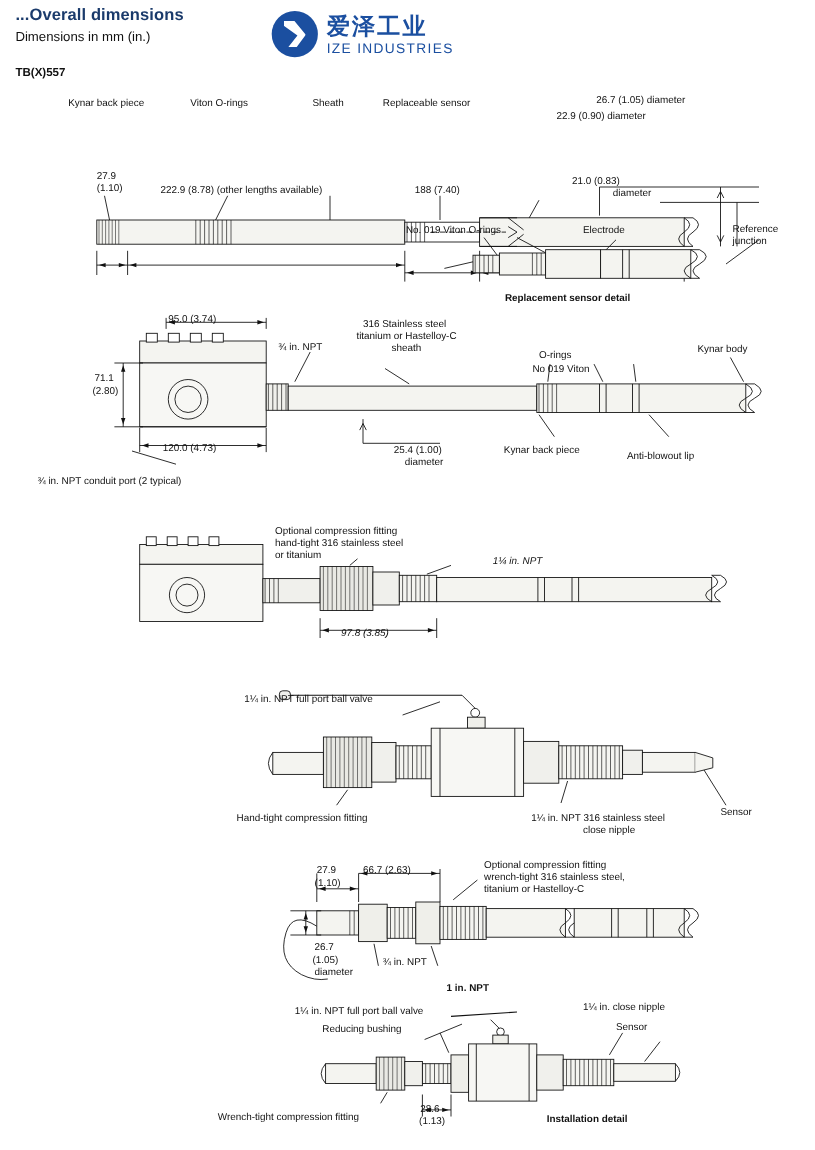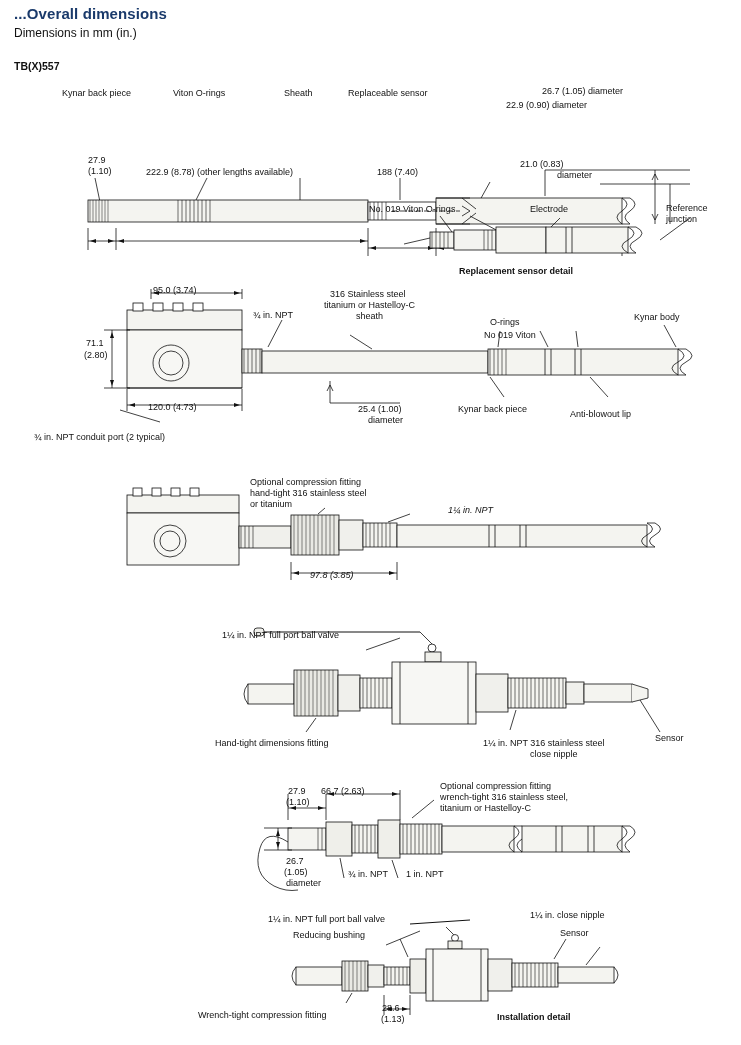--- a/index.html
+++ b/index.html
@@ -57,20 +57,25 @@
 </style>
 </head>
 <body>
 
 <div class="page">
 
   <div class="hdr-title">...Overall dimensions</div>
   <div class="hdr-sub">Dimensions in mm (in.)</div>
   <div class="model">TB(X)557</div>
 
+  <div class="logo">
+    <div class="logo-mark"></div>
+    <div class="logo-cn">爱泽工业</div>
+    <div class="logo-en">IZE INDUSTRIES</div>
+  </div>
 
   <svg width="741" height="200" viewBox="0 0 741 200" style="top:78px;">
     <g fill="none" stroke="#111" stroke-width="0.8">
 
       <path d="M95,100 L100,124"></path>
       <path d="M207,100 L196,122"></path>
       <path d="M300,100 L300,122"></path>
       <path d="M400,100 L400,122"></path>
       <path d="M545,92 L545,118"></path>
       <path d="M490,104 L480,122"></path>
@@ -334,21 +339,21 @@
       <path d="M632,72 L648,77 L648,86 L632,90" fill="#f4f4f0"></path>
 
       <path d="M306,120 L316,106"></path>
       <path d="M510,118 L516,98"></path>
       <path d="M660,120 L640,88"></path>
       <path d="M366,38 L400,26"></path>
     </g>
   </svg>
 
   <div class="lbl" style="left:222px;top:630px;">1¼ in. NPT full port ball valve</div>
-  <div class="lbl" style="left:215px;top:738px;">Hand-tight dimensions fitting</div>
+  <div class="lbl" style="left:215px;top:738px;">Hand-tight compression fitting</div>
   <div class="lbl" style="left:483px;top:738px;">1¼ in. NPT 316 stainless steel</div>
   <div class="lbl" style="left:530px;top:749px;">close nipple</div>
   <div class="lbl" style="left:655px;top:733px;">Sensor</div>
 
   <svg width="741" height="120" viewBox="0 0 741 120" style="top:780px;">
     <g fill="none" stroke="#111" stroke-width="0.8">
 
       <path d="M288,62 q-22,-14 -28,6 q-8,26 14,38 q12,6 24,4"></path>
 
       <rect x="288" y="48" width="38" height="22" fill="#f4f4f0"></rect>
@@ -392,29 +397,29 @@
       <polygon points="324,28 318,26 318,30"></polygon>
       <polygon points="328,14 334,12 334,16"></polygon>
       <polygon points="398,14 392,12 392,16"></polygon>
       <polygon points="278,50 276,56 280,56"></polygon>
       <polygon points="278,68 276,62 280,62"></polygon>
     </g>
   </svg>
 
   <div class="lbl" style="left:288px;top:786px;">27.9</div>
   <div class="lbl" style="left:286px;top:797px;">(1.10)</div>
-  <div class="lbl" style="left:321px;top:786px;">66.7 (2.63)</div>
+  <div class="lbl" style="left:330px;top:786px;">66.7 (2.63)</div>
   <div class="lbl" style="left:440px;top:781px;">Optional compression fitting</div>
   <div class="lbl" style="left:440px;top:792px;">wrench-tight 316 stainless steel,</div>
   <div class="lbl" style="left:440px;top:803px;">titanium or Hastelloy-C</div>
   <div class="lbl" style="left:286px;top:856px;">26.7</div>
   <div class="lbl" style="left:284px;top:867px;">(1.05)</div>
   <div class="lbl" style="left:286px;top:878px;">diameter</div>
   <div class="lbl" style="left:348px;top:869px;">¾ in. NPT</div>
-  <div class="lbl" style="left:406px;top:869px;">1 in. NPT</div>
+  <div class="lbl" style="left:406px;top:893px;font-weight:bold;">1 in. NPT</div>
 
   <svg width="741" height="110" viewBox="0 0 741 110" style="top:915px;">
     <g fill="none" stroke="#111" stroke-width="0.8">
 
       <path d="M410,9 L470,5" stroke-width="1"></path>
       <path d="M446,12 L456,22"></path>
       <circle cx="455" cy="23" r="3.5" fill="#fff"></circle>
       <rect x="448" y="26" width="14" height="8" fill="#efefea"></rect>
 
       <rect x="296" y="52" width="46" height="18" fill="#f4f4f0"></rect>

